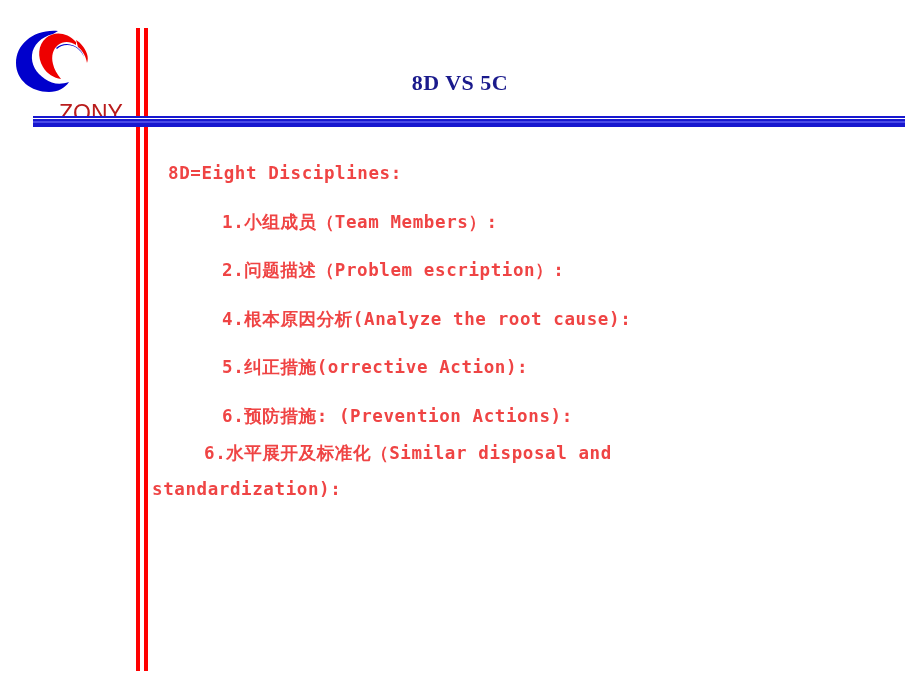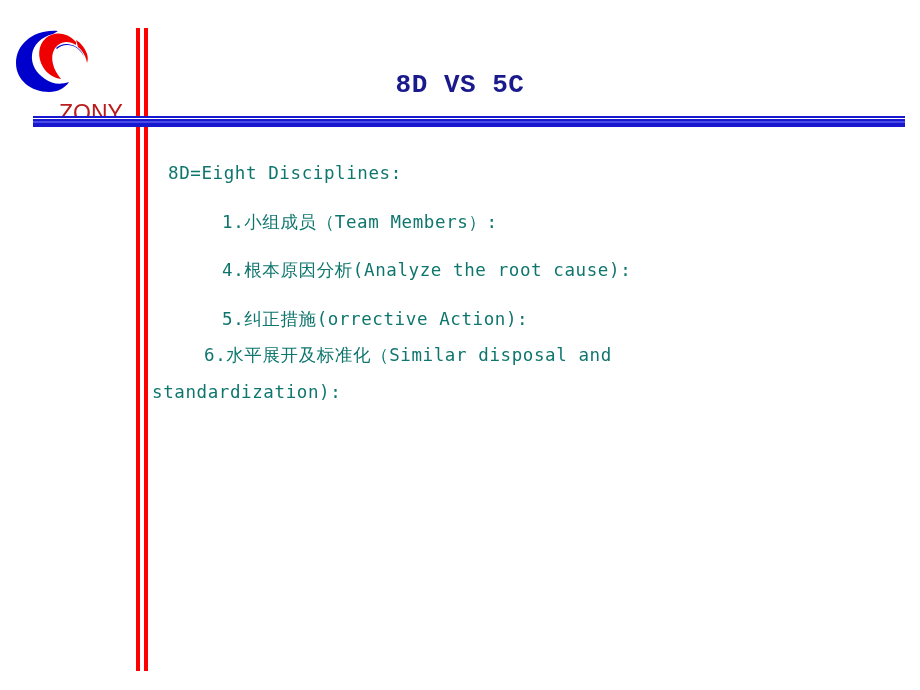--- a/index.html
+++ b/index.html
@@ -100,38 +100,38 @@
     background: #4a4ae8;
   }
 
   
   #title {
     position: absolute;
     left: 160px;
     top: 70px;
     width: 600px;
     text-align: center;
-    font-family: Liberation Mono, monospace;
-    font-size: 26px;
+    font-family: Liberation Serif, serif;
+    font-size: 22px;
     font-weight: bold;
     color: #1a1a8c;
     letter-spacing: 0.5px;
     white-space: nowrap;
   }
 
   
   #body-block {
     position: absolute;
     left: 168px;
     top: 155px;
     width: 700px;
-    color: #0f766e;
+    color: #ef4444;
     font-family: "DejaVu Sans Mono", "Liberation Mono", monospace;
     font-size: 17.5px;
-    font-weight: 400;
+    font-weight: 700;
     letter-spacing: 0.6px;
   }
   .body-line {
     white-space: pre-wrap;
     line-height: 36.6px;
     margin: 0;
   }
   .lead     { text-indent: 0px; }
   .item     { text-indent: 54px; margin-top: 12px; }
   .item-sm  { text-indent: 36px; }
@@ -168,19 +168,21 @@
   <div id="h-rule">
     <div class="hr-thin"></div>
     <div class="hr-gap"></div>
     <div class="hr-thick"></div>
     <div class="hr-highlight"></div>
   </div>
 
   <div id="body-block">
     <p class="body-line lead">8D=Eight Disciplines:</p>
     <p class="body-line item">1.小组成员（Team Members）:</p>
+    <p class="body-line item">2.问题描述（Problem escription）:</p>
     <p class="body-line item">4.根本原因分析(Analyze the root cause):</p>
     <p class="body-line item">5.纠正措施(orrective Action):</p>
+    <p class="body-line item">6.预防措施: (Prevention Actions):</p>
     <p class="body-line item-sm">6.水平展开及标准化（Similar disposal and</p>
     <p class="body-line cont">standardization):</p>
   </div>
 
 </div>
 
 </body></html>

